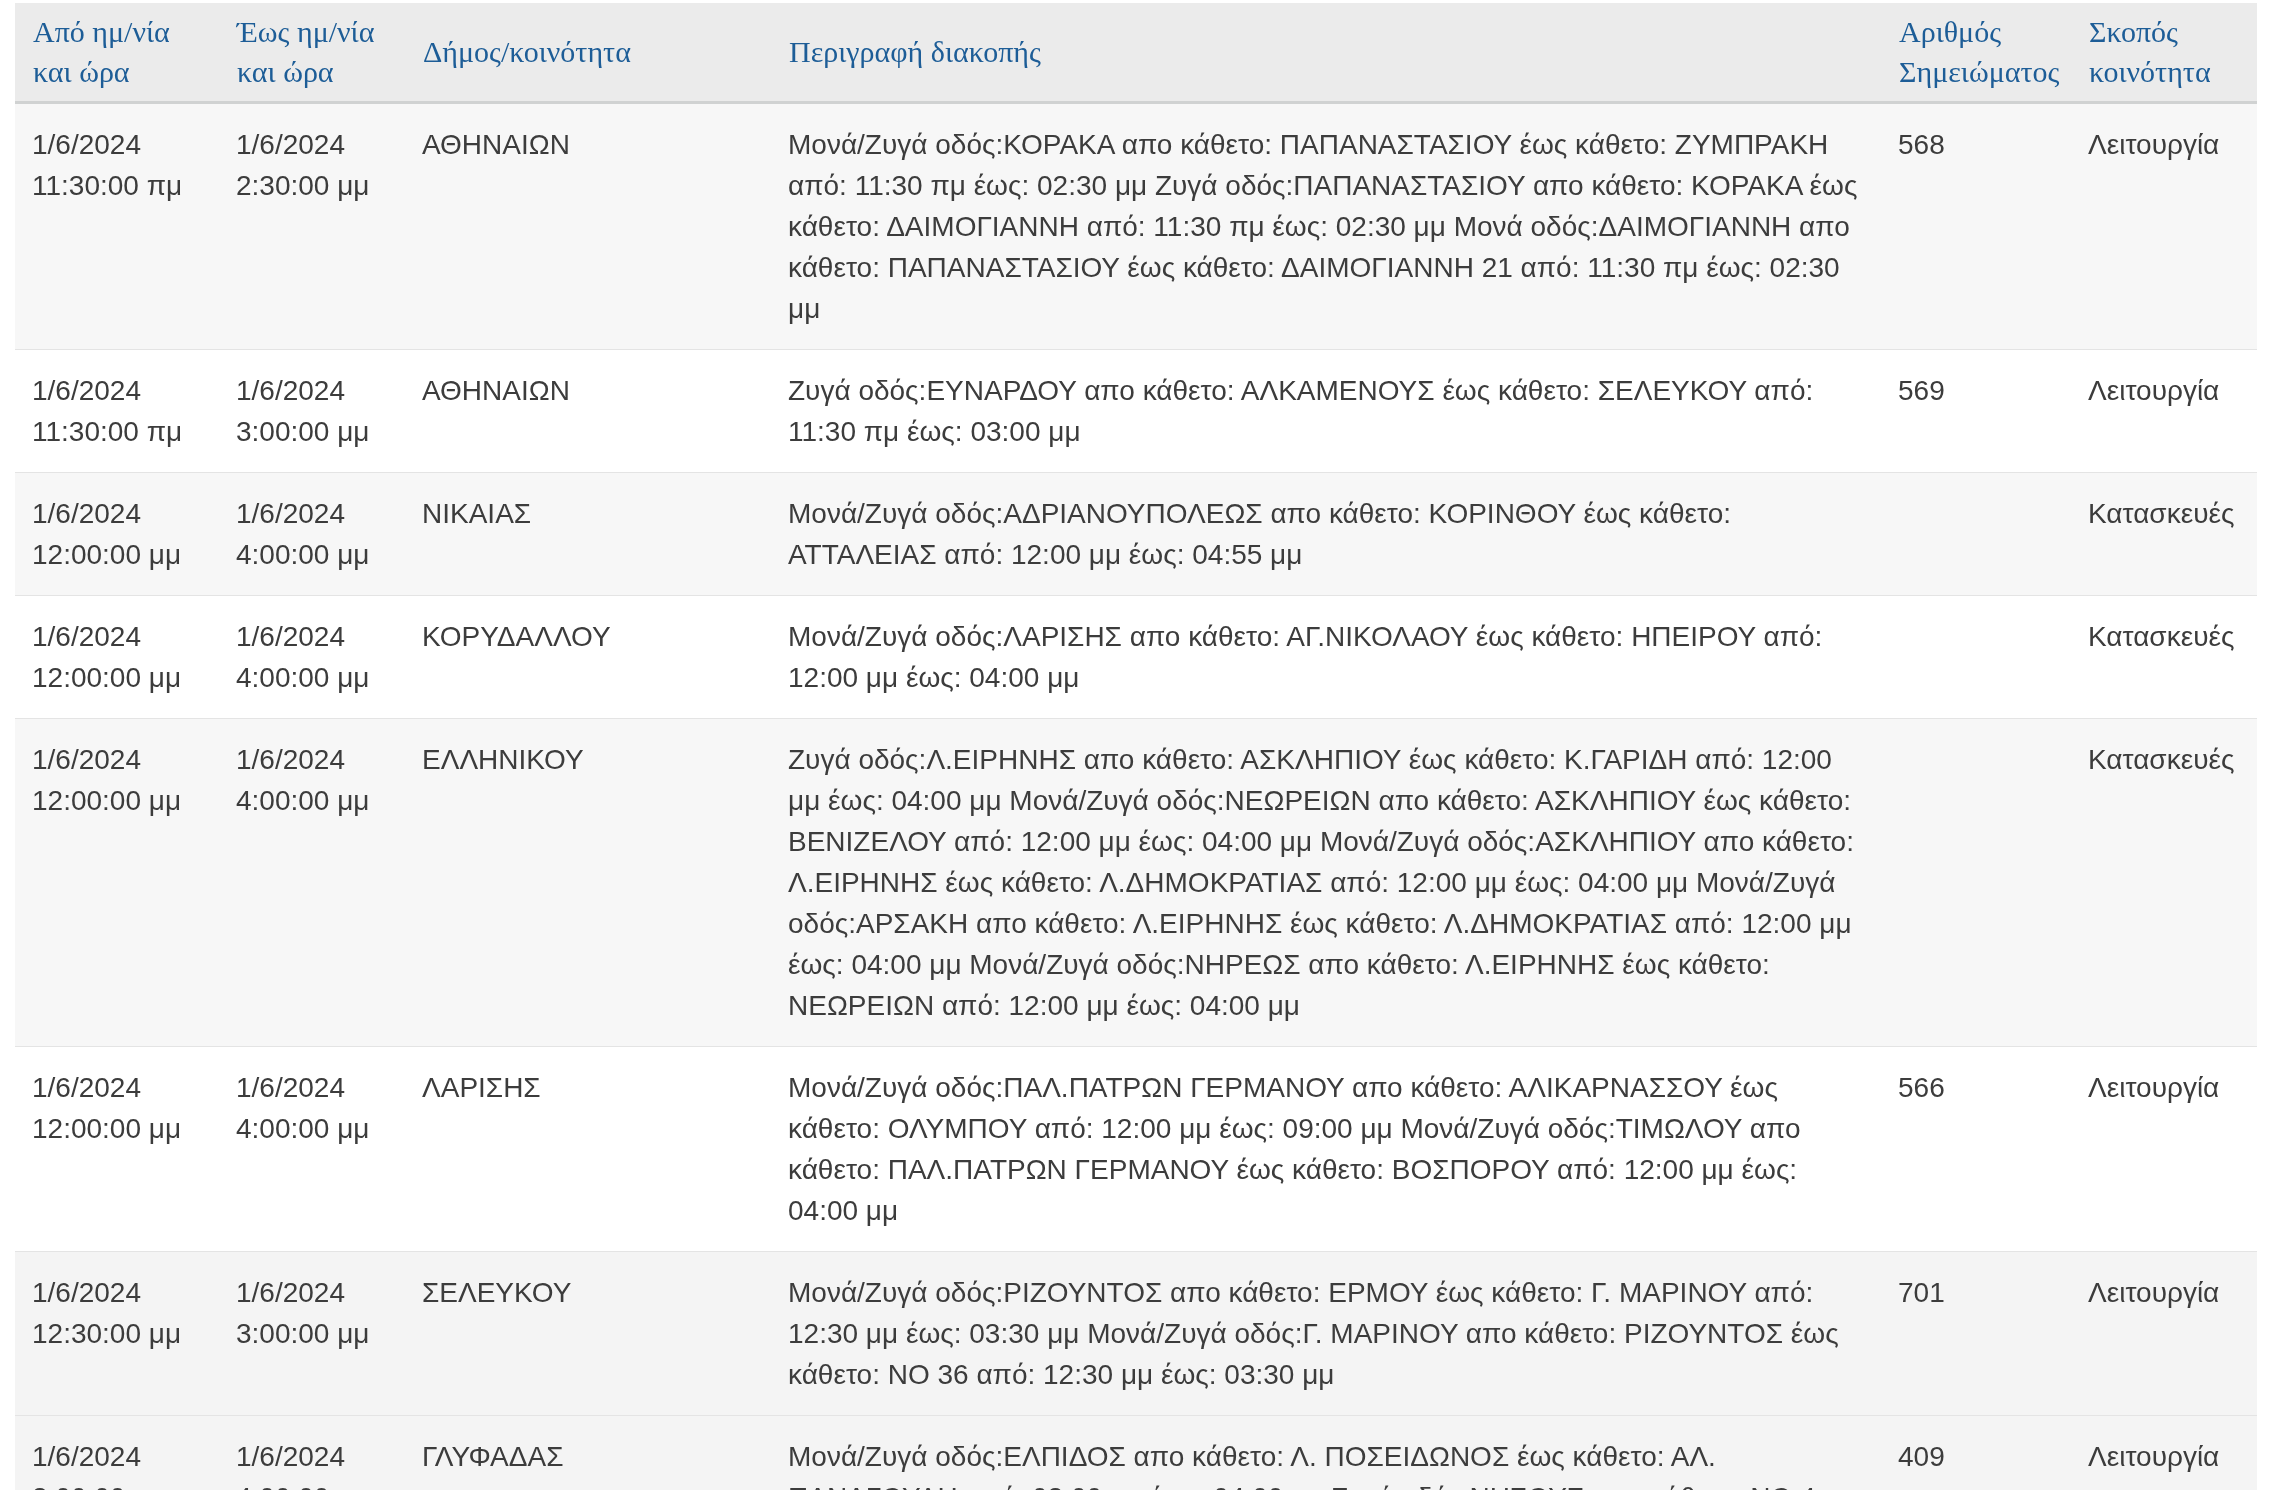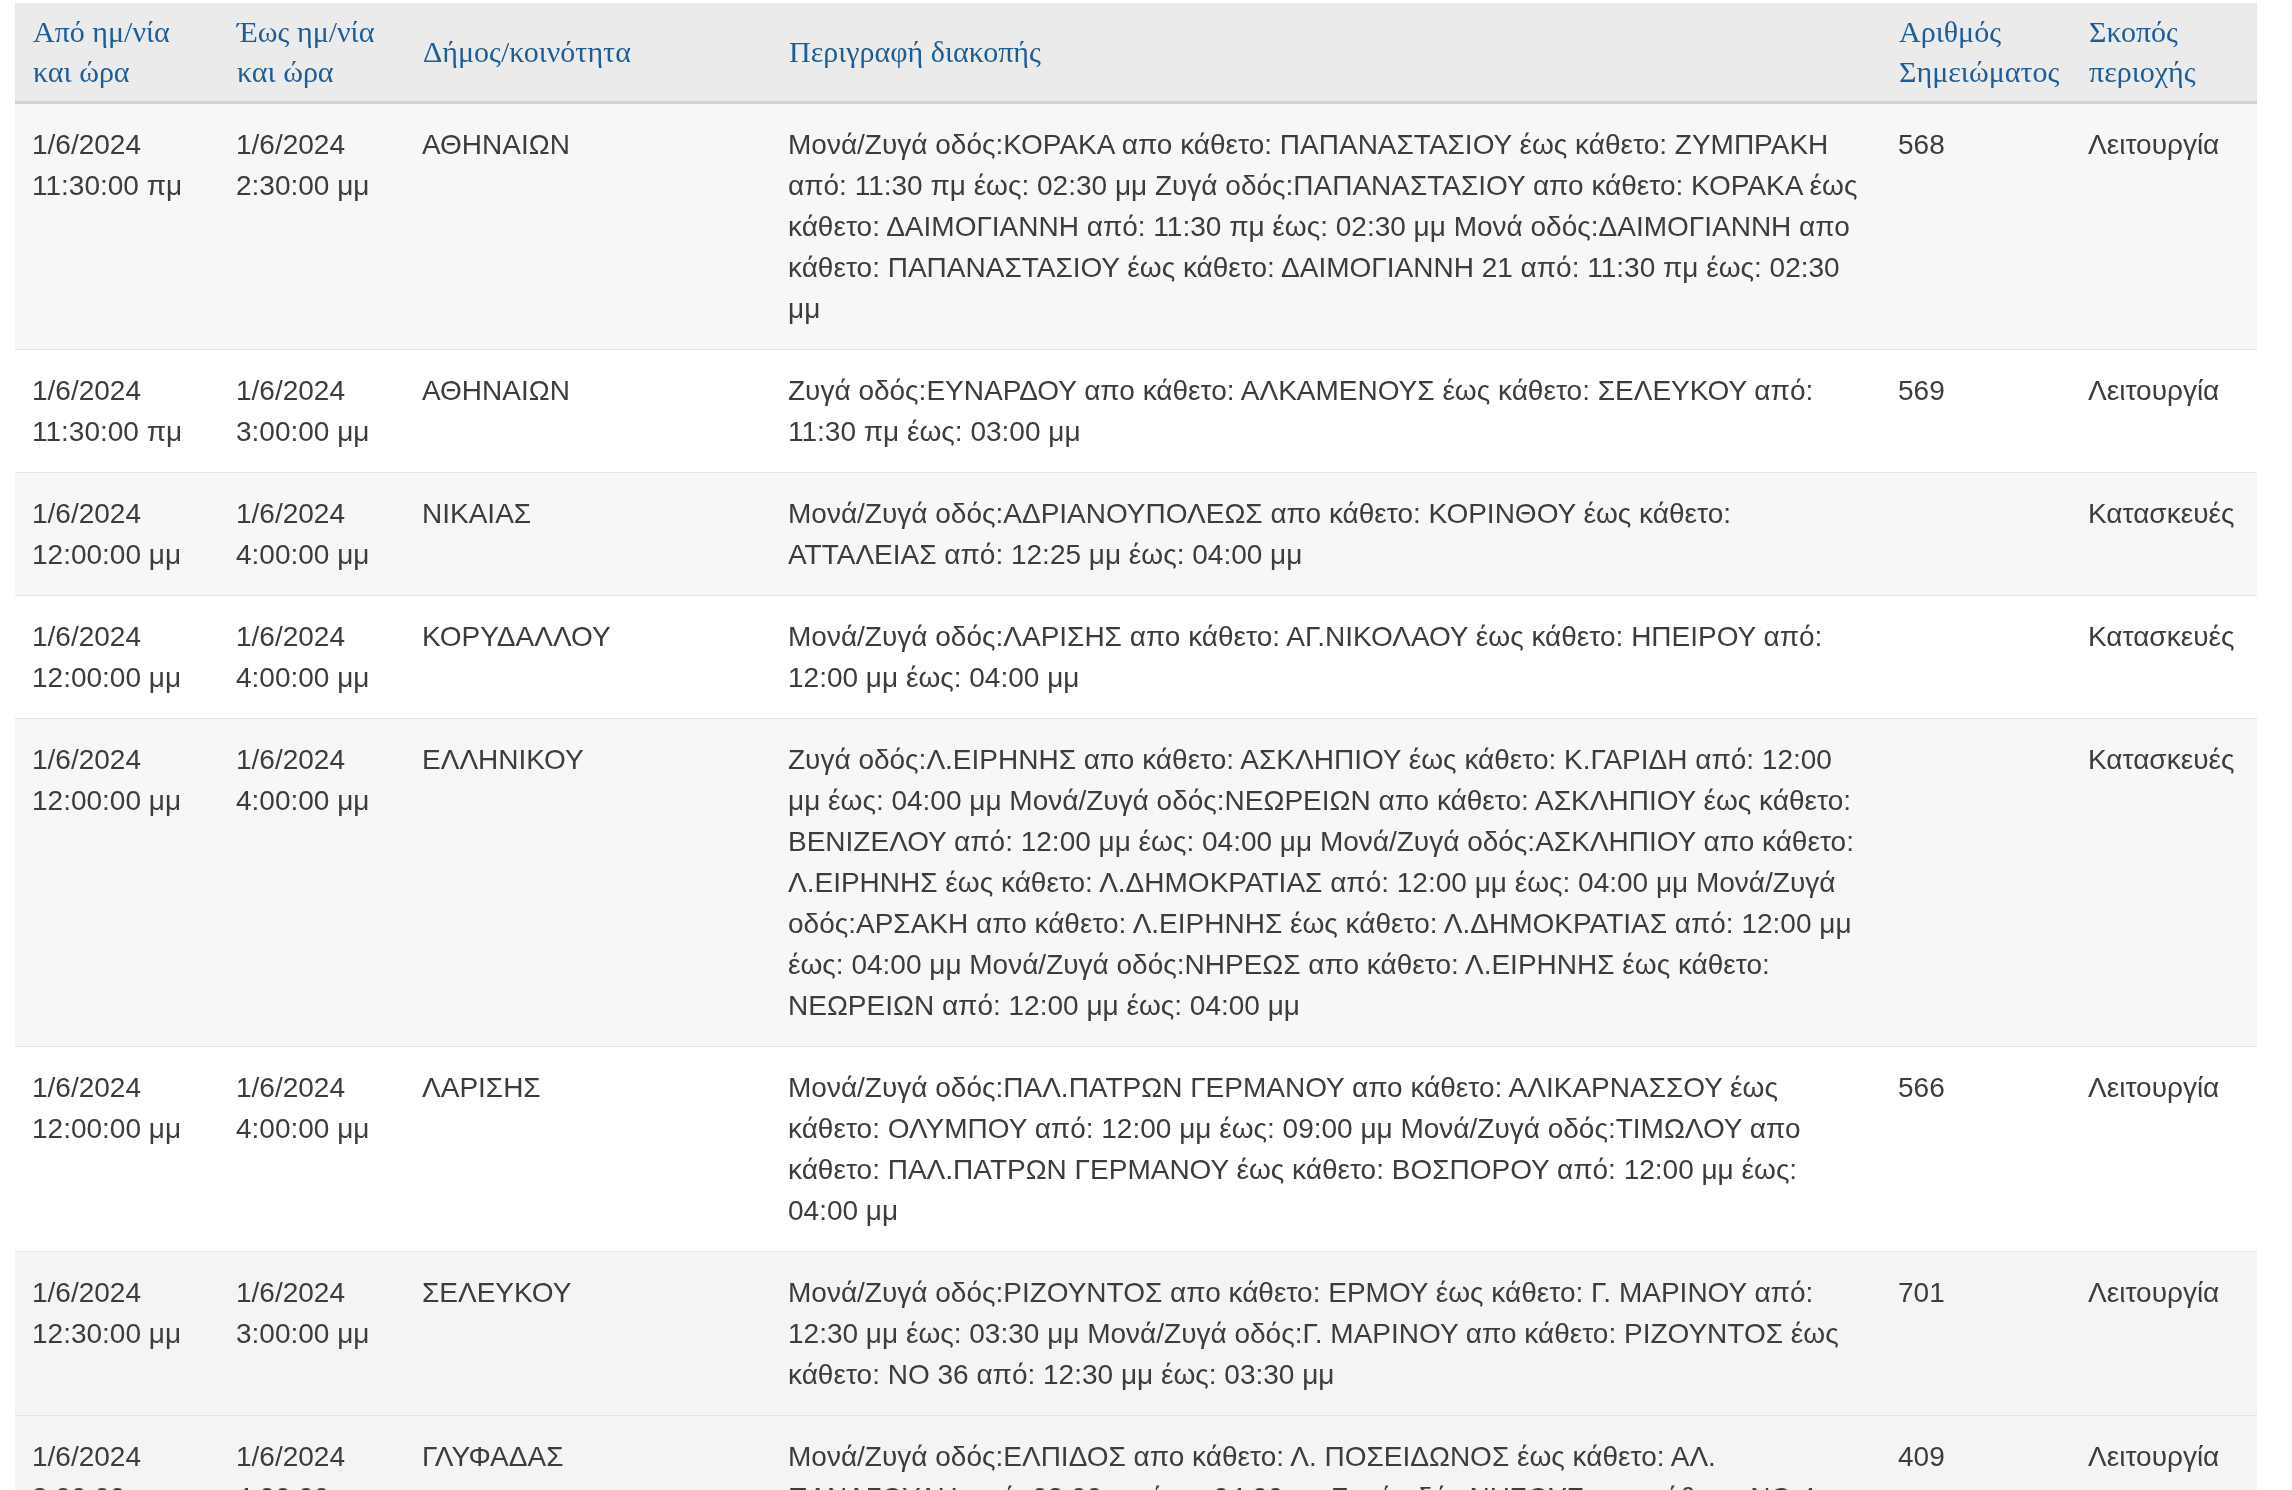--- a/index.html
+++ b/index.html
@@ -64,21 +64,21 @@
         <col class="c-num">
         <col class="c-purp">
     </colgroup>
     <thead>
       <tr>
         <th>Από ημ/νία και ώρα</th>
         <th>Έως ημ/νία και ώρα</th>
         <th>Δήμος/κοινότητα</th>
         <th>Περιγραφή διακοπής</th>
         <th>Αριθμός Σημειώματος</th>
-        <th>Σκοπός περιοχής</th>
+        <th>Σκοπός κοινότητα</th>
       </tr>
     </thead>
     <tbody>
 
       <tr class="stripe">
         <td>
           <span class="date-line">1/6/2024</span>
           <span class="date-line">11:30:00 πμ</span>
         </td>
         <td>
@@ -109,21 +109,21 @@
       <tr class="stripe">
         <td>
           <span class="date-line">1/6/2024</span>
           <span class="date-line">12:00:00 μμ</span>
         </td>
         <td>
           <span class="date-line">1/6/2024</span>
           <span class="date-line">4:00:00 μμ</span>
         </td>
         <td>ΝΙΚΑΙΑΣ</td>
-        <td>Μονά/Ζυγά οδός:ΑΔΡΙΑΝΟΥΠΟΛΕΩΣ απο κάθετο: ΚΟΡΙΝΘΟΥ έως κάθετο: ΑΤΤΑΛΕΙΑΣ από: 12:25 μμ έως: 04:00 μμ</td>
+        <td>Μονά/Ζυγά οδός:ΑΔΡΙΑΝΟΥΠΟΛΕΩΣ απο κάθετο: ΚΟΡΙΝΘΟΥ έως κάθετο: ΑΤΤΑΛΕΙΑΣ από: 12:00 μμ έως: 04:55 μμ</td>
         <td></td>
         <td>Κατασκευές</td>
       </tr>
 
       <tr class="plain">
         <td>
           <span class="date-line">1/6/2024</span>
           <span class="date-line">12:00:00 μμ</span>
         </td>
         <td>

